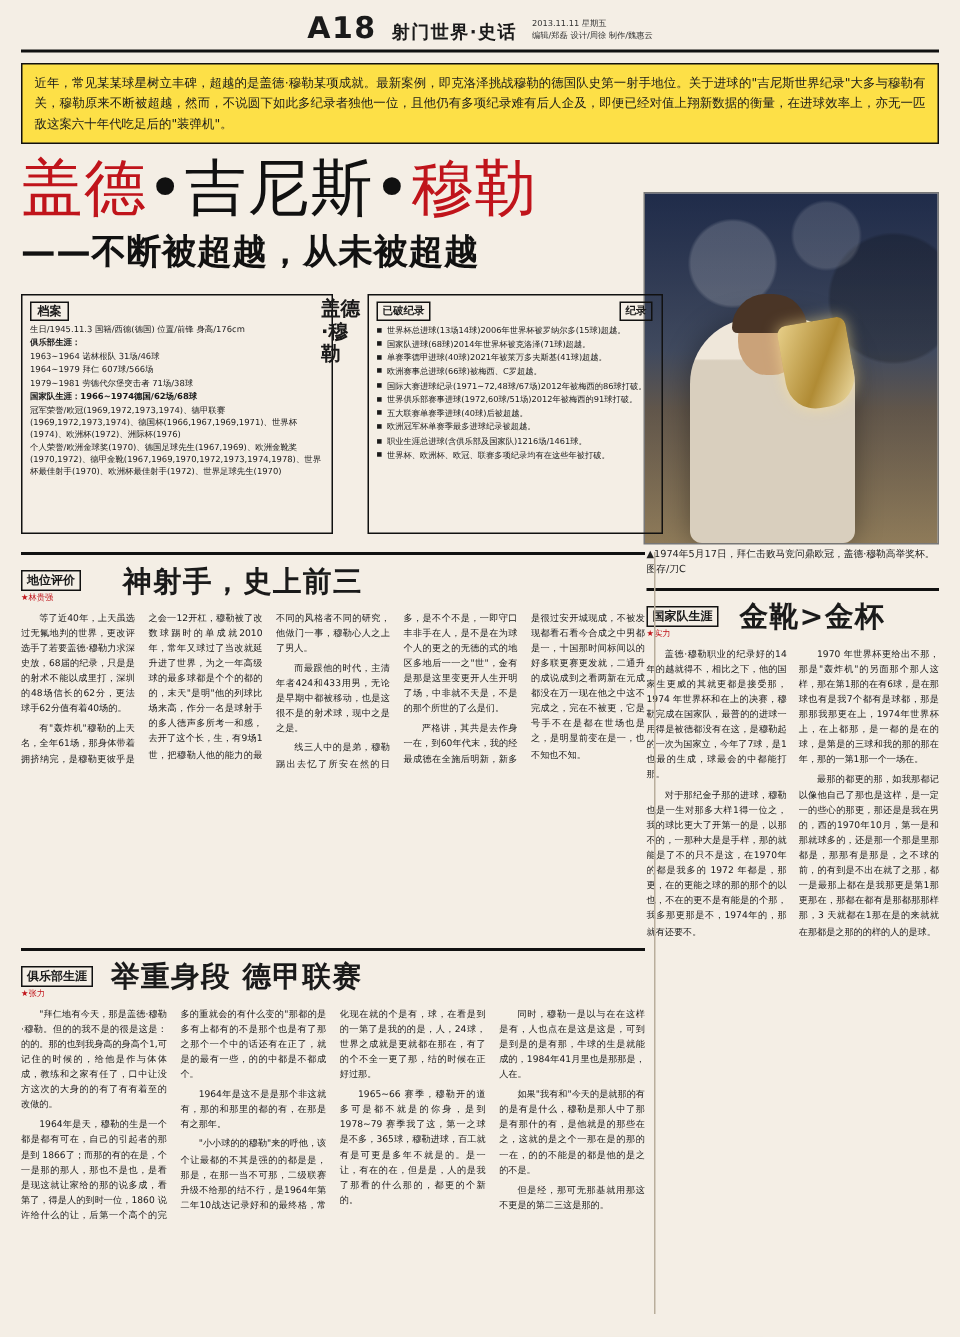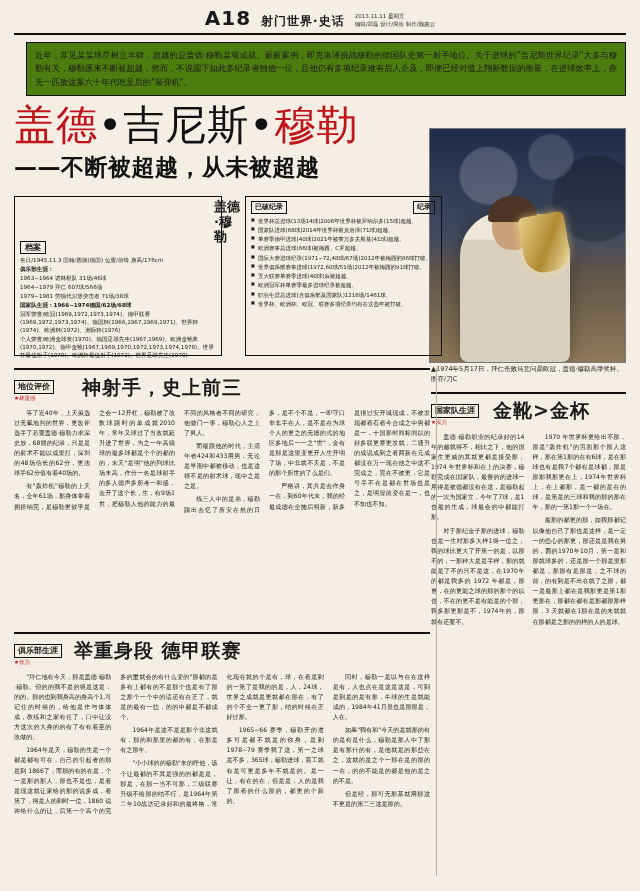--- a/index.html
+++ b/index.html
@@ -16,26 +16,26 @@
   .masthead{
     display:flex;align-items:flex-end;justify-content:center;gap:10px;
     padding:6px 0 3px 0;border-bottom:2px solid #111;margin:0 14px;
   }
   .mast-page{font-size:20px;font-weight:bold;letter-spacing:1px;}
   .mast-title{font-size:12px;font-weight:bold;letter-spacing:1px;}
   .mast-meta{font-size:5.5px;line-height:1.5;color:#333;text-align:left;padding-bottom:2px;}
 
   
   .abstract{
-    margin:7px 14px 0 26px;
+    margin:7px 14px 0 14px;
     border:1px solid #111;
     padding:6px 8px;
     font-size:8.3px;line-height:1.62;
     text-align:justify;
-    background:#4d7c0f;
+    background:#fde047;
   }
 
   
   .headline-wrap{margin:8px 14px 0 14px;position:relative;}
   .headline{
     font-family:"DejaVu Sans","Liberation Sans",sans-serif;
     font-weight:normal;
     font-size:41px;
     letter-spacing:1px;
     line-height:1.05;
@@ -72,21 +72,21 @@
      box-shadow:0 0 10px rgba(255,230,150,.6);}
   .cap-photo{position:absolute;right:14px;top:364px;width:195px;
      font-size:6.5px;line-height:1.55;color:#222;}
 
   
   .archive{
     position:absolute;left:14px;top:196px;width:196px;height:150px;
     border:1px solid #111;padding:4px 5px;font-size:5.6px;line-height:1.42;
   }
   .archive .a-title{font-size:8px;font-weight:bold;border:1px solid #111;
-     display:inline-block;padding:0 4px;margin-bottom:3px;margin-top:40px;}
+     display:inline-block;padding:0 4px;margin-bottom:3px;}
   .archive .row{margin-bottom:1px;}
   .archive .k{font-weight:bold;}
 
   .vname{
     position:absolute;left:214px;top:200px;width:26px;
     font-size:13px;font-weight:bold;line-height:1.15;text-align:left;
   }
 
   
   .records{

